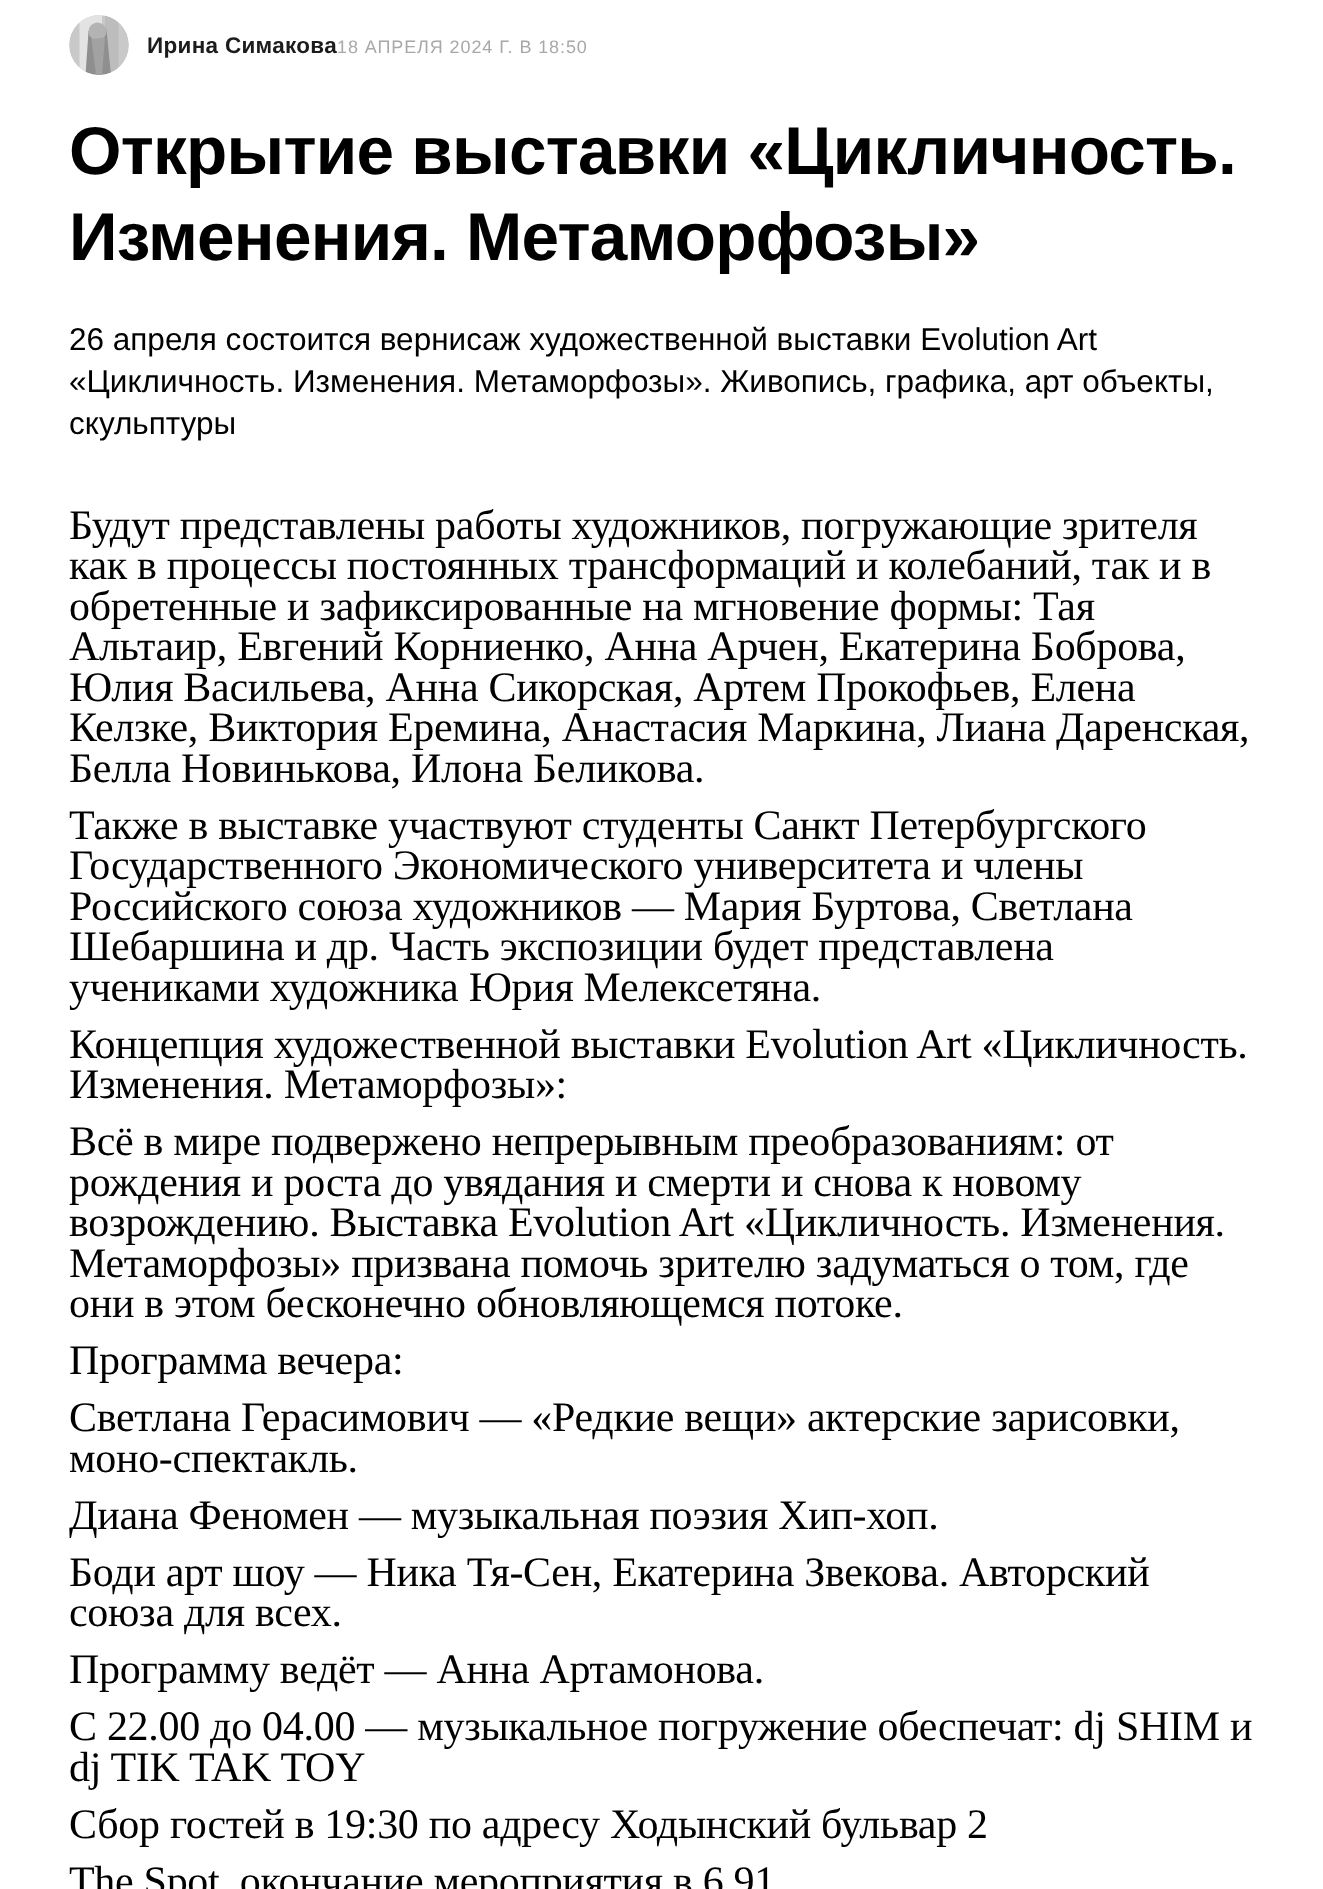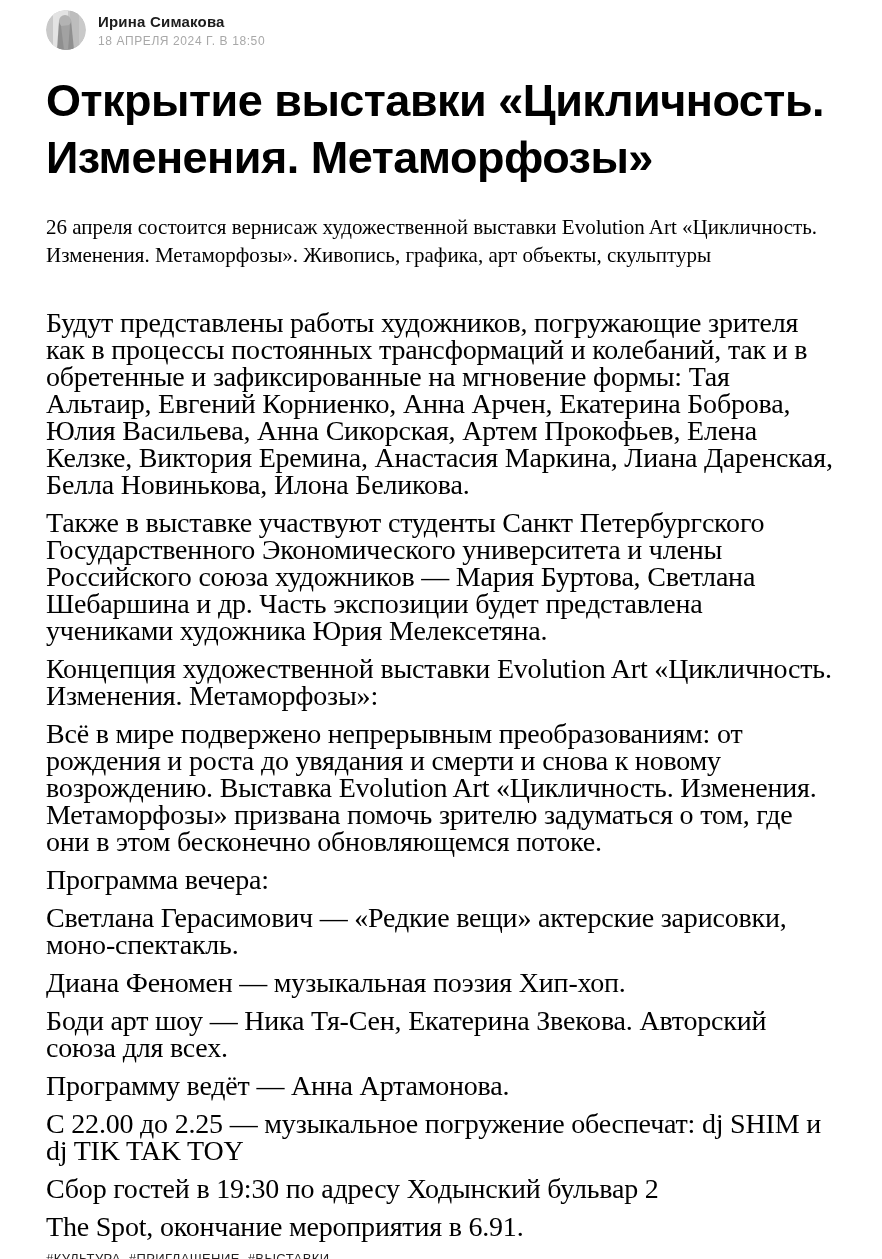--- a/index.html
+++ b/index.html
@@ -24,21 +24,21 @@
   }
   .avatar {
     width: 40px;
     height: 40px;
     border-radius: 50%;
     overflow: hidden;
     flex: 0 0 40px;
     cursor: pointer;
   }
   .avatar svg { display: block; }
-  .meta { display: flex; flex-direction: column; justify-content: space-between; }
+  .meta { display: flex; flex-direction: row; justify-content: space-between; }
   .author {
     font-size: 15px;
     font-weight: 700;
     color: #1c1c1c;
     letter-spacing: 0.2px;
     line-height: 19px;
     cursor: pointer;
   }
   .date {
     font-size: 12px;
@@ -52,21 +52,21 @@
     margin: 22px 0 27px 0;
     font-size: 45px;
     line-height: 57px;
     font-weight: 800;
     letter-spacing: -0.5px;
     color: #000000;
     max-width: 790px;
   }
   
   p.lead {
-    font-family: Liberation Serif, serif;
+    font-family: Liberation Sans, sans-serif;
     font-size: 21px;
     line-height: 28px;
     color: #000000;
     max-width: 790px;
     margin: 0 0 40px 0;
   }
   
   .post-body p {
     font-family: "Liberation Serif", serif;
     font-size: 28px;
@@ -123,20 +123,20 @@
   <div class="post-body" id="paragraphs">
       <p>Будут представлены работы художников, погружающие зрителя как в процессы постоянных трансформаций и колебаний, так и в обретенные и зафиксированные на мгновение формы: Тая Альтаир, Евгений Корниенко, Анна Арчен, Екатерина Боброва, Юлия Васильева, Анна Сикорская, Артем Прокофьев, Елена Келзке, Виктория Еремина, Анастасия Маркина, Лиана Даренская, Белла Новинькова, Илона Беликова.</p>
       <p>Также в выставке участвуют студенты Санкт Петербургского Государственного Экономического университета и члены Российского союза художников — Мария Буртова, Светлана Шебаршина и др. Часть экспозиции будет представлена учениками художника Юрия Мелексетяна.</p>
       <p>Концепция художественной выставки Evolution Art «Цикличность. Изменения. Метаморфозы»:</p>
       <p class="gap-lg">Всё в мире подвержено непрерывным преобразованиям: от рождения и роста до увядания и смерти и снова к новому возрождению. Выставка Evolution Art «Цикличность. Изменения. Метаморфозы» призвана помочь зрителю задуматься о том, где они в этом бесконечно обновляющемся потоке.</p>
       <p>Программа вечера:</p>
       <p class="gap-lg">Светлана Герасимович — «Редкие вещи» актерские зарисовки, моно-спектакль.</p>
       <p>Диана Феномен — музыкальная поэзия Хип-хоп.</p>
       <p>Боди арт шоу — Ника Тя-Сен, Екатерина Звекова. Авторский союза для всех.</p>
       <p>Программу ведёт — Анна Артамонова.</p>
-      <p>С 22.00 до 2.25 — музыкальное погружение обеспечат: dj SHIM и dj TIK TAK TOY</p>
+      <p>С 22.00 до 04.00 — музыкальное погружение обеспечат: dj SHIM и dj TIK TAK TOY</p>
       <p class="gap-lg">Сбор гостей в 19:30 по адресу Ходынский бульвар 2</p>
       <p>The Spot, окончание мероприятия в 6.91.</p>
     </div>
 
   <div class="hashtags">#КУЛЬТУРА, #ПРИГЛАШЕНИЕ, #ВЫСТАВКИ</div>
 
 </div>
 
 </body></html>

